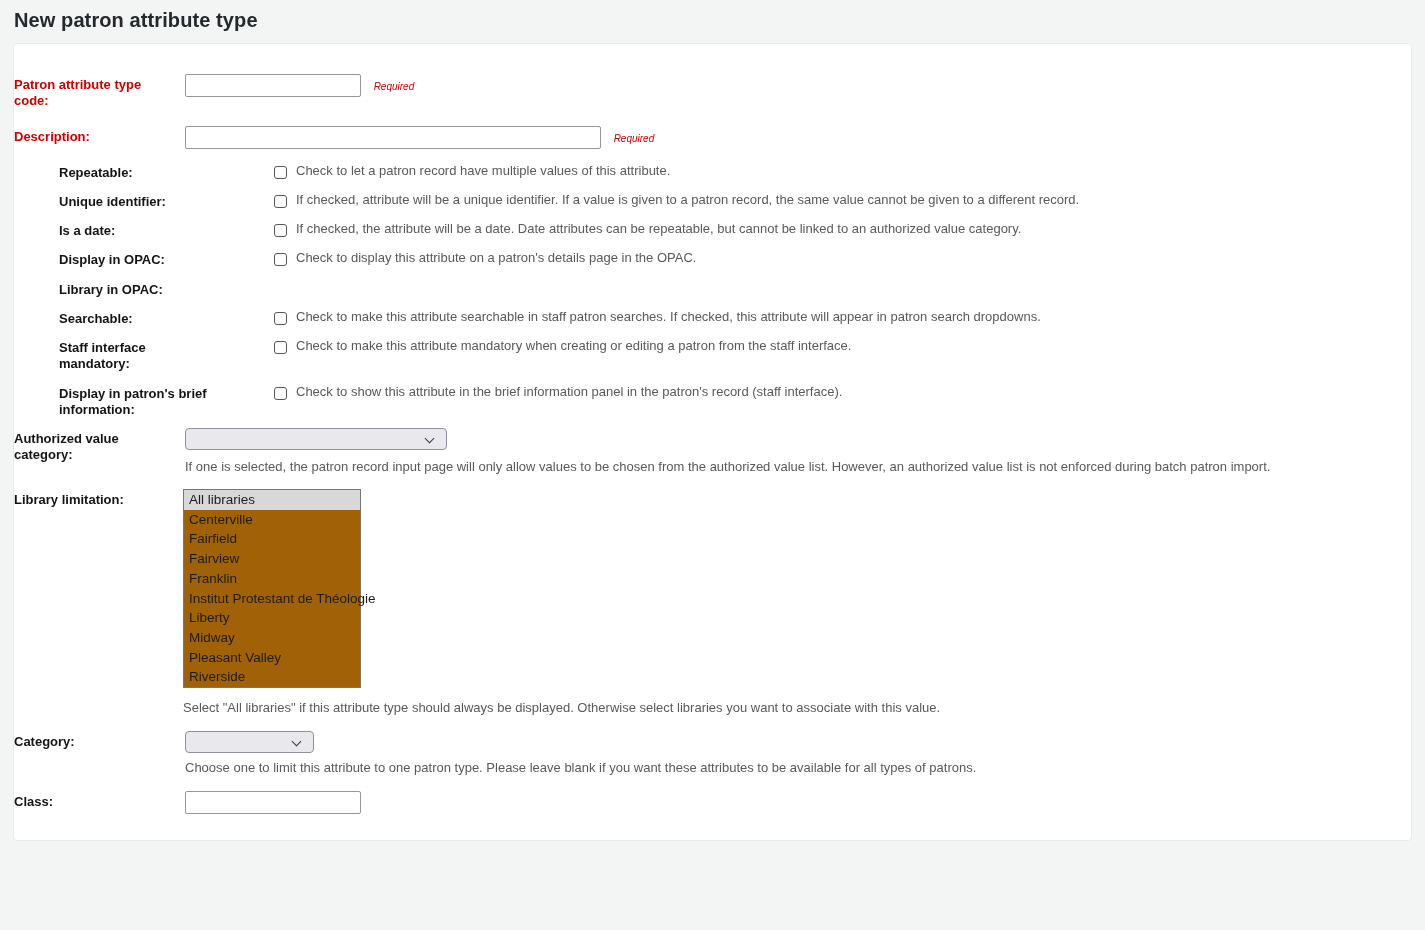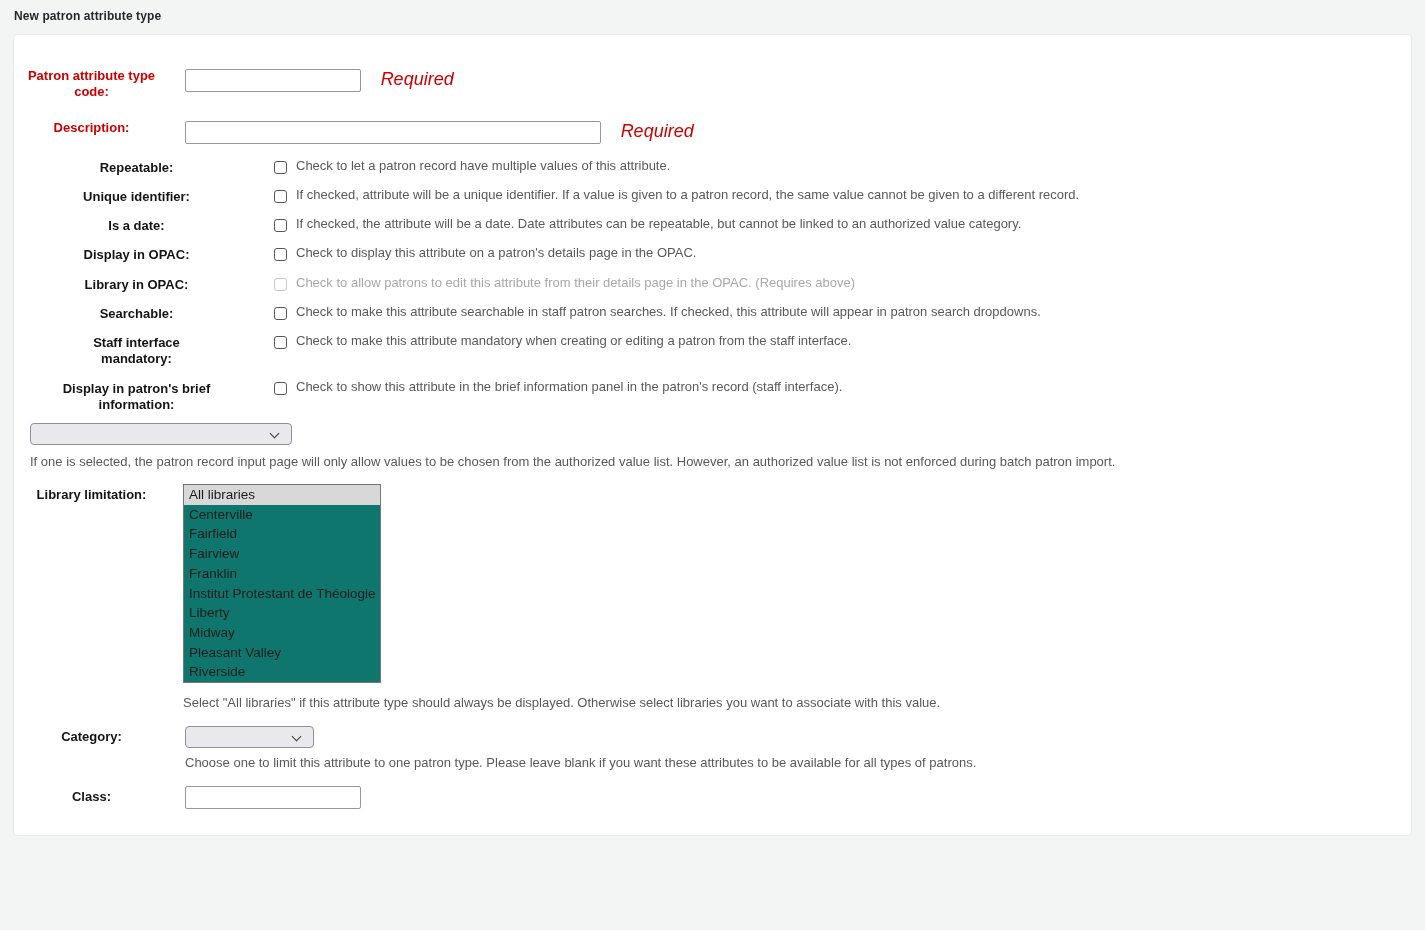--- a/index.html
+++ b/index.html
@@ -5,41 +5,41 @@
   * { box-sizing: border-box; margin: 0; padding: 0; }
   html, body {
     width: 1425px; height: 930px;
     background: #f3f4f4;
     font-family: "Liberation Sans", sans-serif;
     font-size: 13px;
     color: #333;
     overflow: hidden;
   }
   h1.page-title {
-    font-size: 12px;
+    font-size: 20px;
     font-weight: 700;
     color: #24292e;
     padding: 9px 14px 7px 14px;
     letter-spacing: 0.1px;
   }
   .panel {
     background: #ffffff;
     border: 1px solid #e9eaea;
     border-radius: 4px;
     margin: 4px 13px 0 13px;
     padding: 30px 20px 26px 0;
   }
   .frow {
     display: flex;
     align-items: flex-start;
   }
   .flabel {
     flex: 0 0 155px;
     width: 155px;
-    text-align: center;
+    text-align: left;
     font-weight: 700;
     color: #141414;
     line-height: 1.25;
     padding-top: 3px;
   }
   .flabel.req { color: #cc0000; }
   .fcontent { margin-left: 16px; }
 
   
   .tinput {
@@ -48,22 +48,22 @@
     border: 1px solid #979797;
     border-radius: 2px;
     background: #fff;
     font: 13px "Liberation Sans", sans-serif;
     padding: 1px 5px;
   }
   .tinput.wide { width: 416px; }
   .req-badge {
     color: #cc0000;
     font-style: italic;
-    font-size: 18px;
-    margin-left: 16px;
+    font-size: 10px;
+    margin-left: 9px;
     padding-top: 4px;
     display: inline-block;
   }
 
   
   .cbrow { margin-bottom: 10px; margin-left: 45px; }
   .cbwrap { display: flex; align-items: flex-end; margin-left: 16px; padding-left: 44px; }
   .cb {
     flex: 0 0 13px;
     width: 13px; height: 13px;
@@ -106,22 +106,22 @@
     line-height: 16px;
   }
   a.green-link {
     color: #1f7a22;
     text-decoration: none;
     cursor: pointer;
   }
 
   
   .liblist {
-    width: 198px;
-    background: #0f766e;
+    width: 178px;
+    background: #a16207;
     border: 1px solid #767676;
   }
   .libopt {
     font-size: 13.5px;
     line-height: 19.7px;
     padding: 0 5px;
     white-space: nowrap;
     color: #1c1c1c;
     cursor: default;
   }
@@ -191,24 +191,20 @@
   <div class="frow cbrow">
     <div class="flabel">Display in OPAC:</div>
     <div class="cbwrap">
       <span class="cb"></span>
       <span class="hint-inline">Check to display this attribute on a patron's details page in the OPAC.</span>
     </div>
   </div>
 
   <div class="frow cbrow">
     <div class="flabel">Library in OPAC:</div>
-    <div class="cbwrap disabled">
-      <span class="cb"></span>
-      <span class="hint-inline">Check to allow patrons to edit this attribute from their details page in the OPAC. (Requires above)</span>
-    </div>
   </div>
 
   <div class="frow cbrow">
     <div class="flabel">Searchable:</div>
     <div class="cbwrap">
       <span class="cb"></span>
       <span class="hint-inline">Check to make this attribute searchable in staff patron searches. If checked, this attribute will appear in patron search dropdowns.</span>
     </div>
   </div>
 
@@ -224,20 +220,21 @@
 
   <div class="frow cbrow">
     <div class="flabel">Display in patron's brief information:</div>
     <div class="cbwrap">
       <span class="cb"></span>
       <span class="hint-inline">Check to show this attribute in the brief information panel in the patron's record (staff interface).</span>
     </div>
   </div>
 
   <div class="frow row-avc">
+    <div class="flabel">Authorized value category:</div>
     <div class="fcontent">
       <div class="fselect">
         <span></span>
         <span class="chev"></span>
       </div>
       <div class="hint-block">If one is selected, the patron record input page will only allow values to be chosen from the authorized value list. However, an authorized value list is not enforced during batch patron import.</div>
     </div>
   </div>
 
   <div class="frow row-lib">

